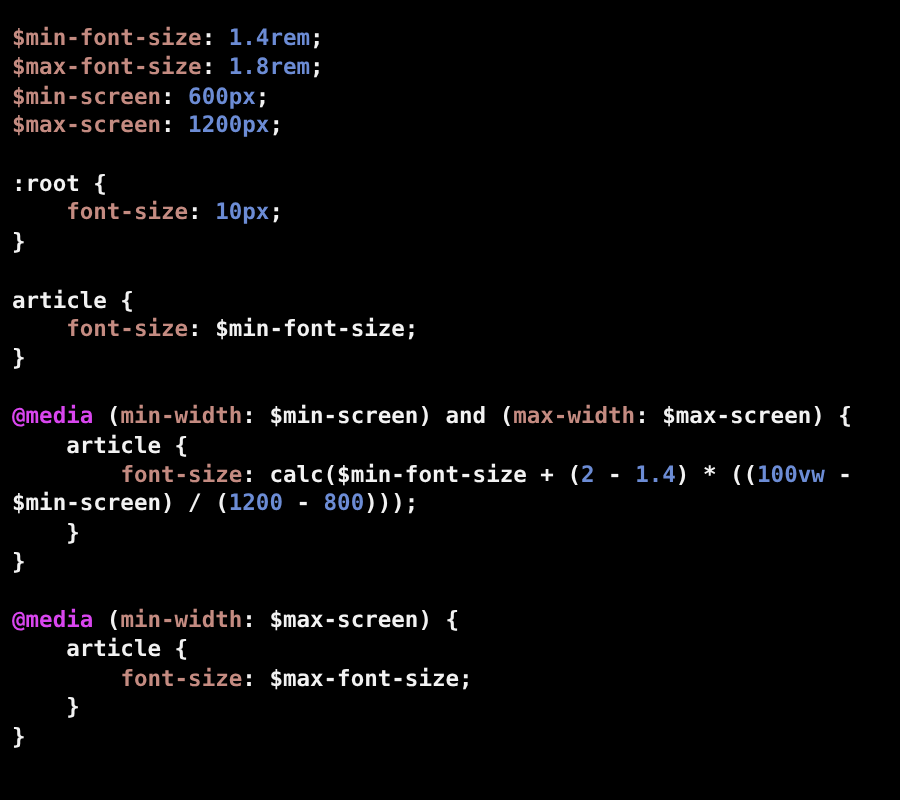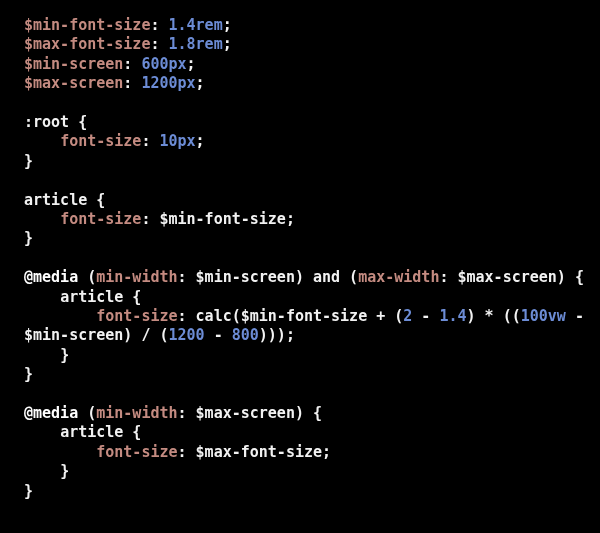--- a/index.html
+++ b/index.html
@@ -10,33 +10,33 @@
   body {
     width: 600px;
     height: 533px;
     overflow: hidden;
   }
   .code-block {
     box-sizing: border-box;
     width: 600px;
     height: 533px;
     background: #000000;
-    padding: 16px 10px 10px 24px;
+    padding: 16px 10px 10px 8px;
     font-family: "DejaVu Sans Mono", "Liberation Mono", monospace;
     font-size: 15px;
     line-height: 19.4px;
     font-weight: bold;
     color: #f2f2f2;
     white-space: pre-wrap;
     word-break: break-all;
     letter-spacing: 0px;
   }
   .ln { display: block; min-height: 19.4px; }
   .blank { display: block; height: 19.4px; }
   .tok-plain  { color: #f2f2f2; }
   .tok-prop   { color: #c48b81; }
   .tok-num    { color: #6c8cd5; }
-  .tok-at     { color: #ffffff; }
+  .tok-at     { color: #d946ef; }
 </style>
 </head>
 <body>
 
 <div class="code-block" id="code-root"><span class="ln"><span class="tok-prop">$min-font-size</span><span class="tok-plain">: </span><span class="tok-num">1.4rem</span><span class="tok-plain">;</span></span><span class="ln"><span class="tok-prop">$max-font-size</span><span class="tok-plain">: </span><span class="tok-num">1.8rem</span><span class="tok-plain">;</span></span><span class="ln"><span class="tok-prop">$min-screen</span><span class="tok-plain">: </span><span class="tok-num">600px</span><span class="tok-plain">;</span></span><span class="ln"><span class="tok-prop">$max-screen</span><span class="tok-plain">: </span><span class="tok-num">1200px</span><span class="tok-plain">;</span></span><span class="blank"></span><span class="ln"><span class="tok-plain">:root {</span></span><span class="ln"><span class="tok-plain">    </span><span class="tok-prop">font-size</span><span class="tok-plain">: </span><span class="tok-num">10px</span><span class="tok-plain">;</span></span><span class="ln"><span class="tok-plain">}</span></span><span class="blank"></span><span class="ln"><span class="tok-plain">article {</span></span><span class="ln"><span class="tok-plain">    </span><span class="tok-prop">font-size</span><span class="tok-plain">: $min-font-size;</span></span><span class="ln"><span class="tok-plain">}</span></span><span class="blank"></span><span class="ln"><span class="tok-at">@media</span><span class="tok-plain"> (</span><span class="tok-prop">min-width</span><span class="tok-plain">: $min-screen) and (</span><span class="tok-prop">max-width</span><span class="tok-plain">: $max-screen) {</span></span><span class="ln"><span class="tok-plain">    article {</span></span><span class="ln"><span class="tok-plain">        </span><span class="tok-prop">font-size</span><span class="tok-plain">: calc($min-font-size + (</span><span class="tok-num">2</span><span class="tok-plain"> - </span><span class="tok-num">1.4</span><span class="tok-plain">) * ((</span><span class="tok-num">100vw</span><span class="tok-plain"> - $min-screen) / (</span><span class="tok-num">1200</span><span class="tok-plain"> - </span><span class="tok-num">800</span><span class="tok-plain">)));</span></span><span class="ln"><span class="tok-plain">    }</span></span><span class="ln"><span class="tok-plain">}</span></span><span class="blank"></span><span class="ln"><span class="tok-at">@media</span><span class="tok-plain"> (</span><span class="tok-prop">min-width</span><span class="tok-plain">: $max-screen) {</span></span><span class="ln"><span class="tok-plain">    article {</span></span><span class="ln"><span class="tok-plain">        </span><span class="tok-prop">font-size</span><span class="tok-plain">: $max-font-size;</span></span><span class="ln"><span class="tok-plain">    }</span></span><span class="ln"><span class="tok-plain">}</span></span></div>
 
 </body></html>

